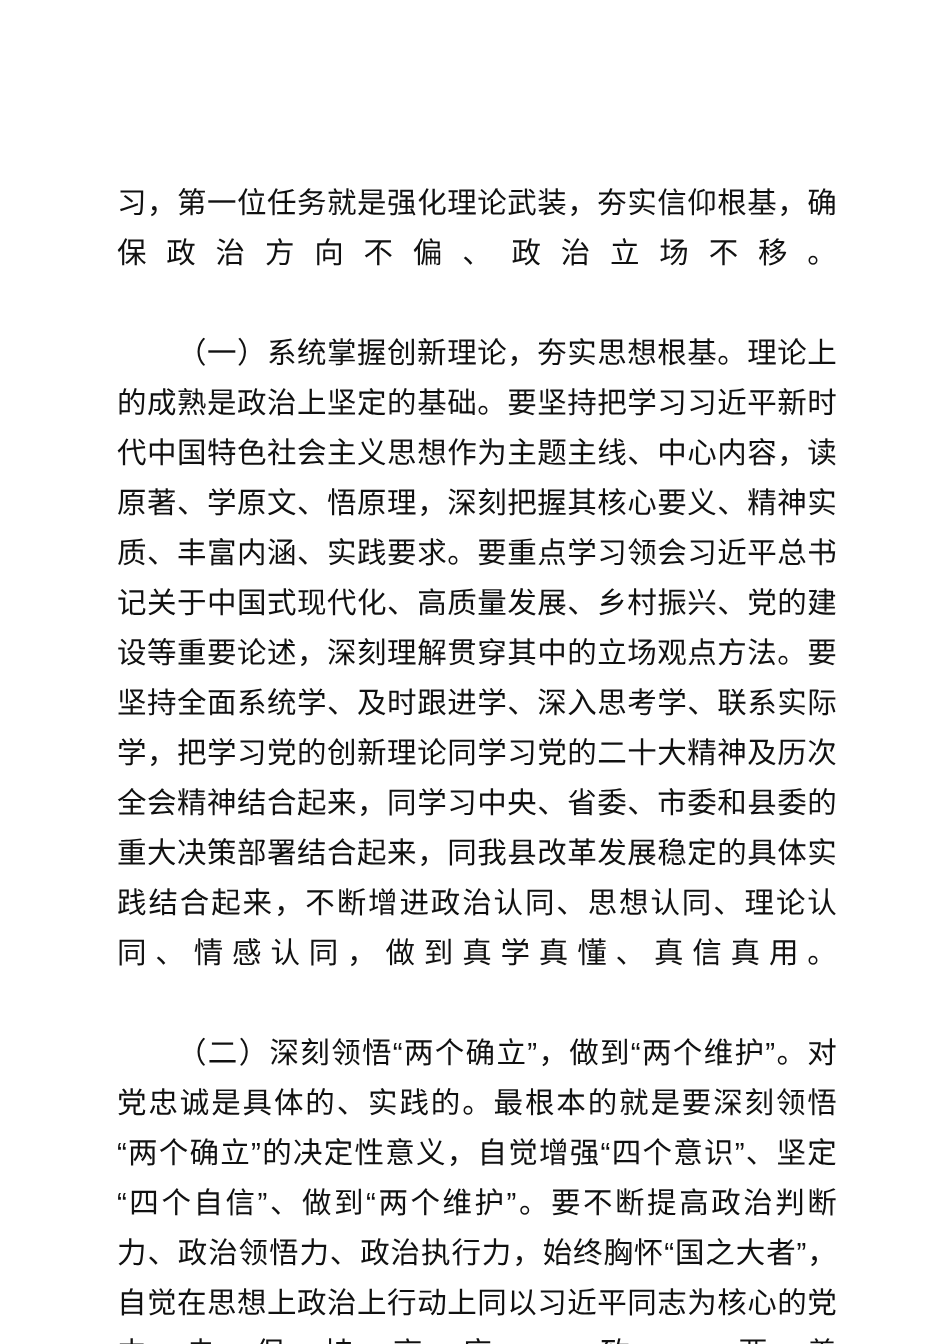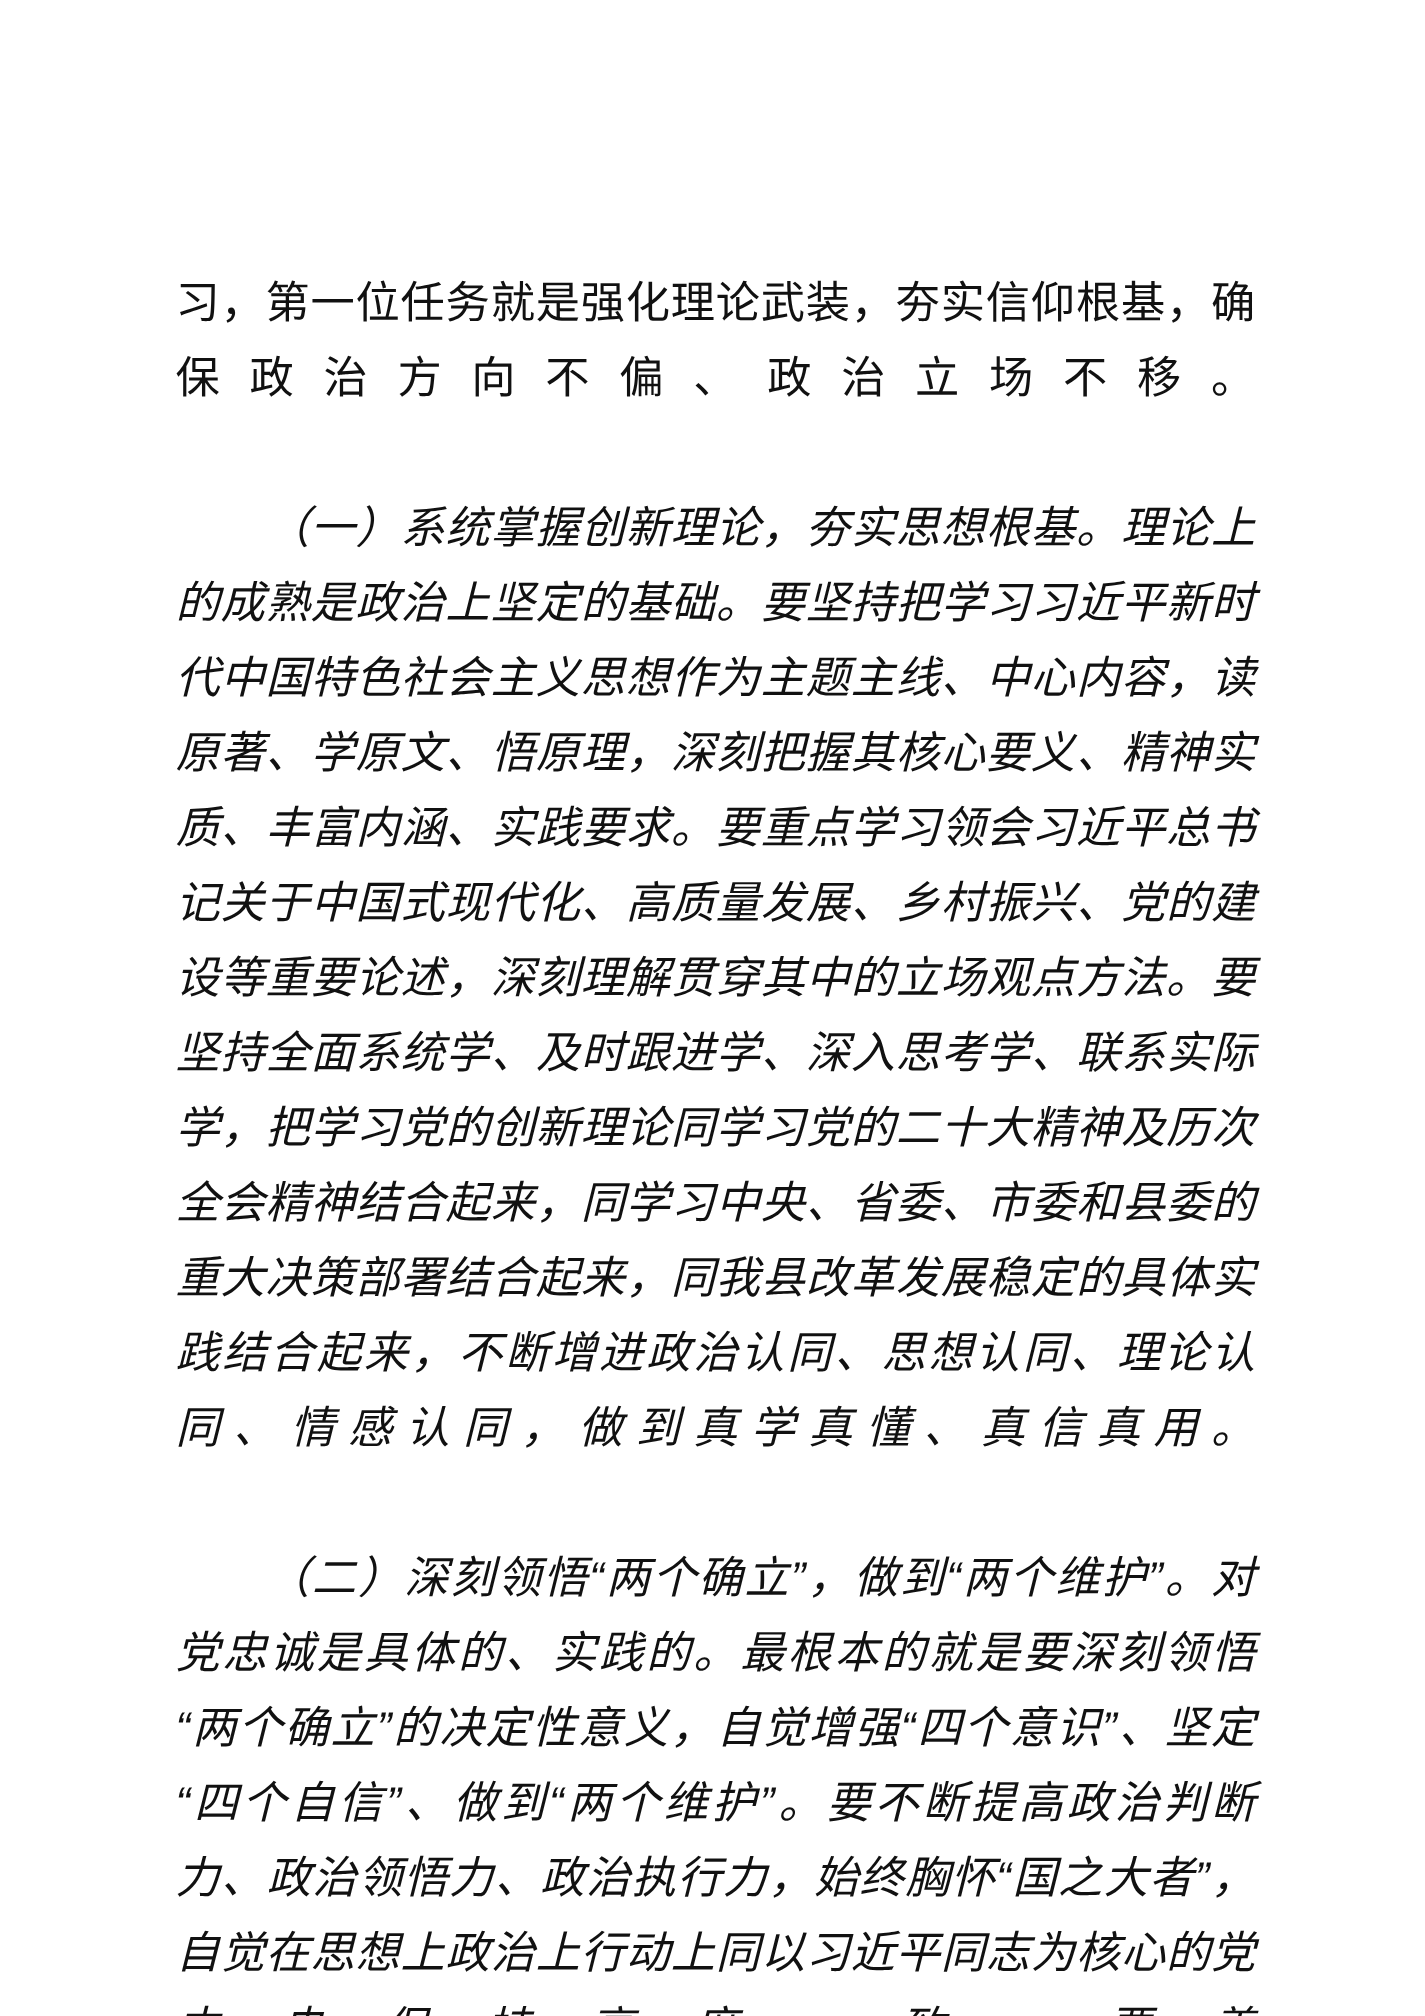--- a/index.html
+++ b/index.html
@@ -38,21 +38,20 @@
     text-align: justify;
     text-justify: inter-character;
     color: #111111;
     font-weight: 400;
     word-break: break-all;
     -webkit-font-smoothing: antialiased;
   }
 
   .doc-para.indent-2 {
     text-indent: 60px;
-    font-style: italic;
   }
 
   
   .doc-para::after {
     content: "";
     display: inline-block;
     width: 100%;
   }
 </style>
 </head>

